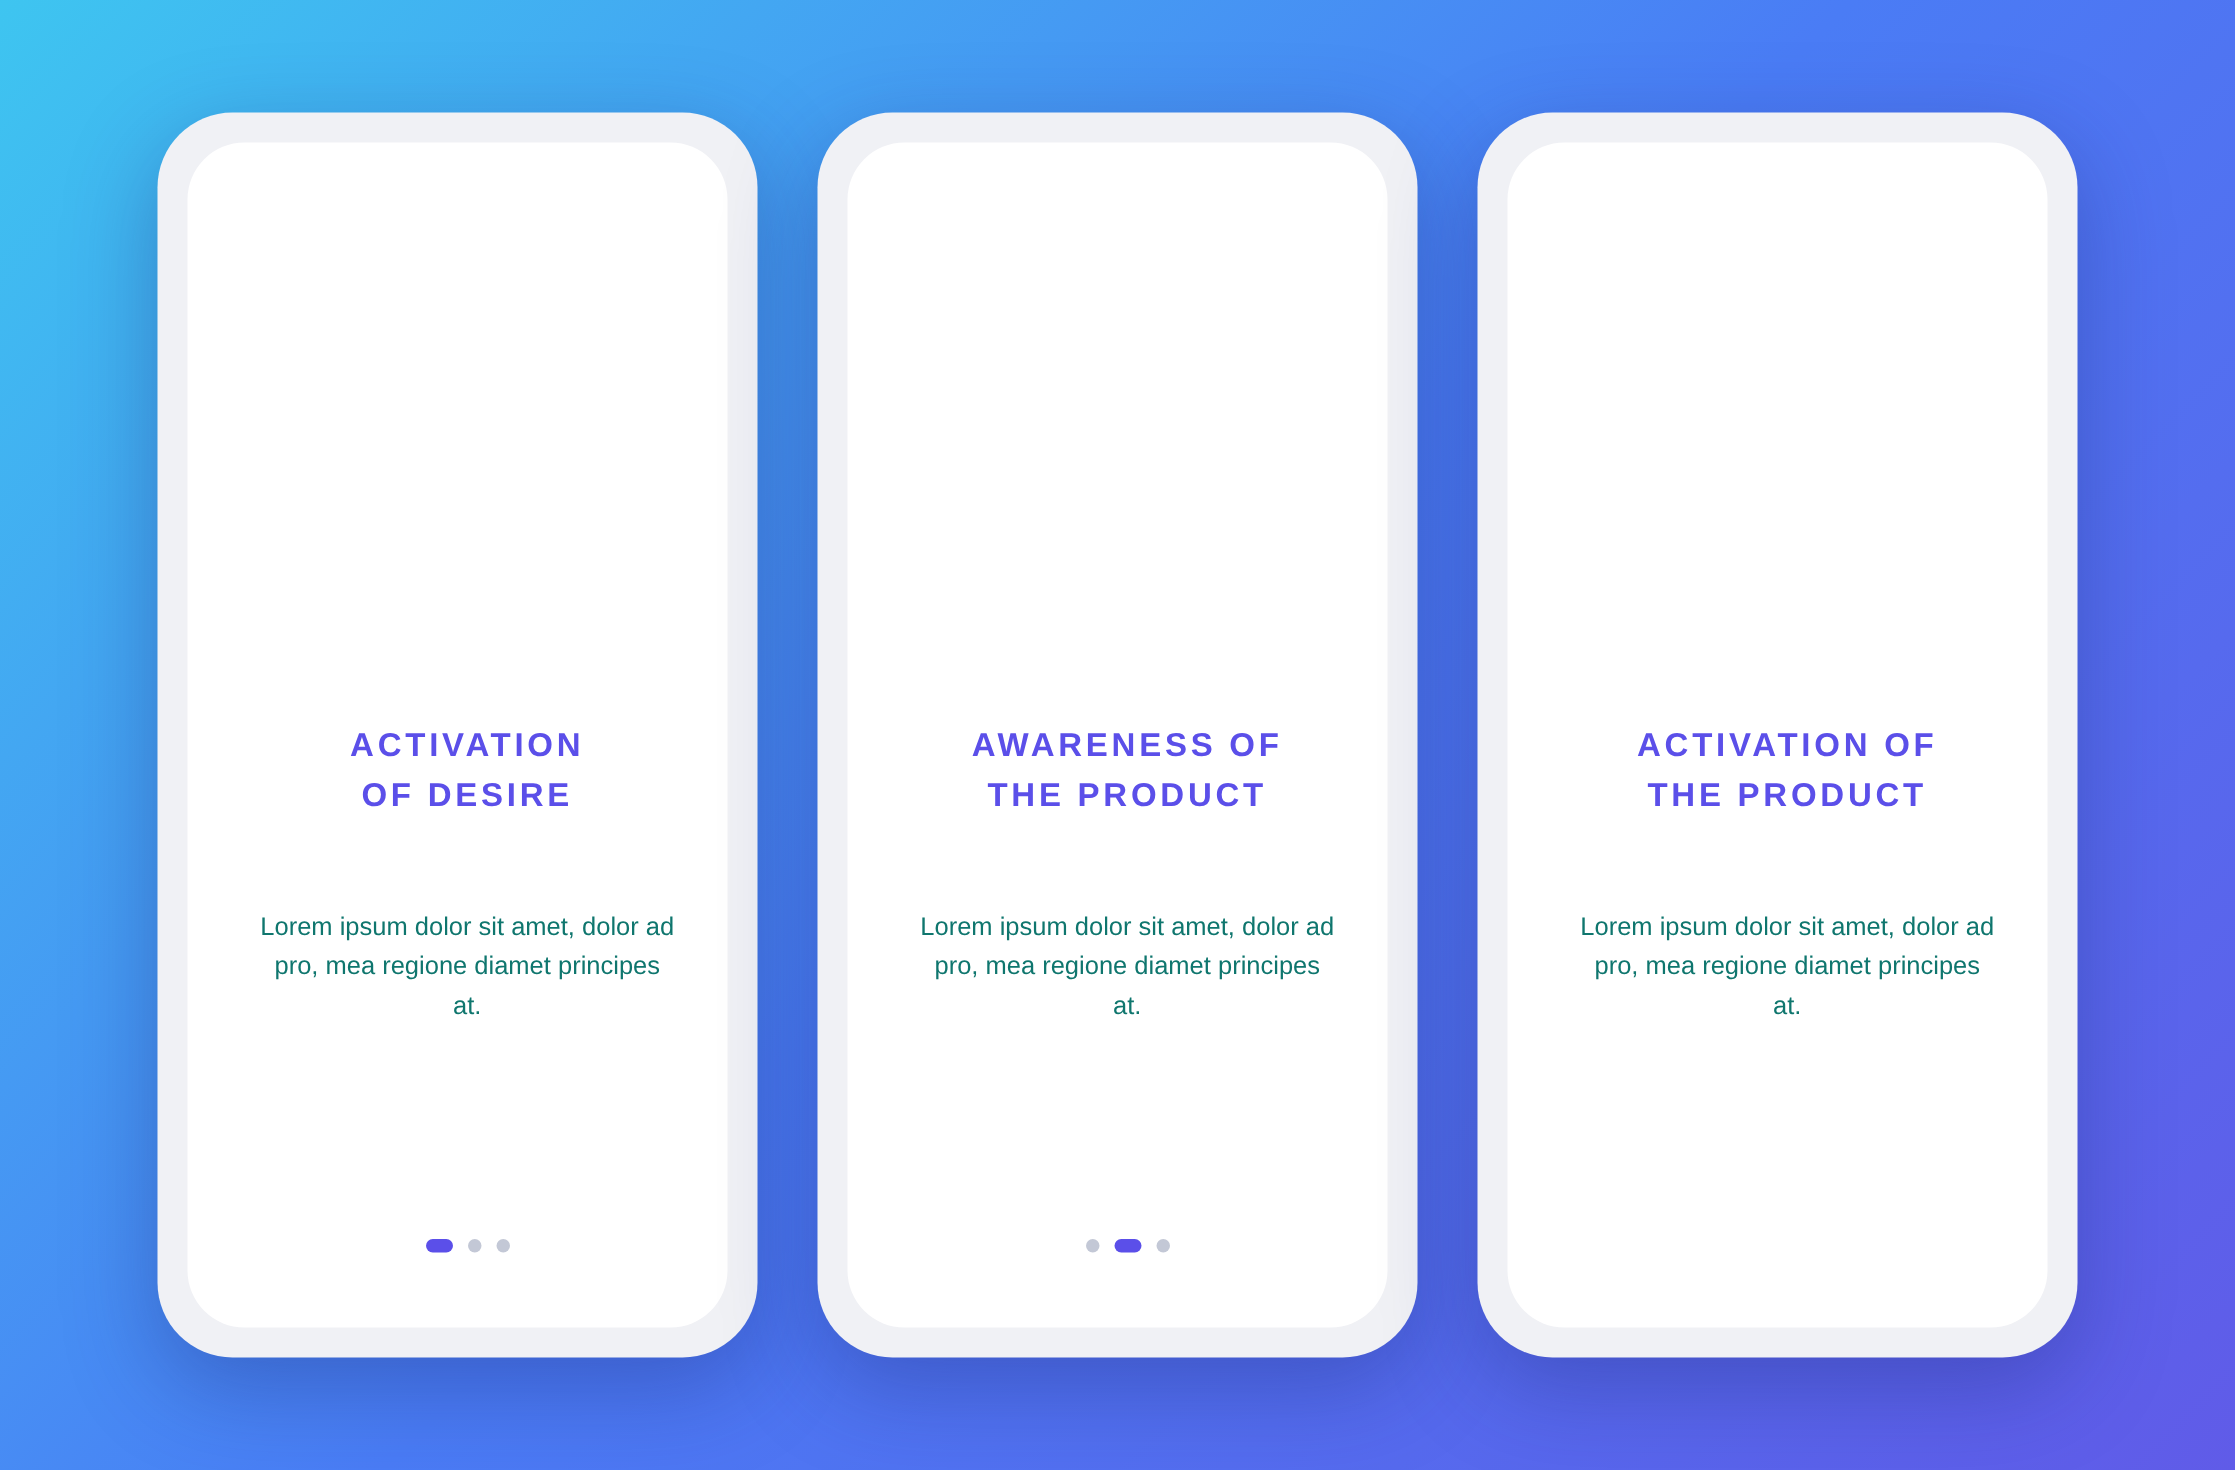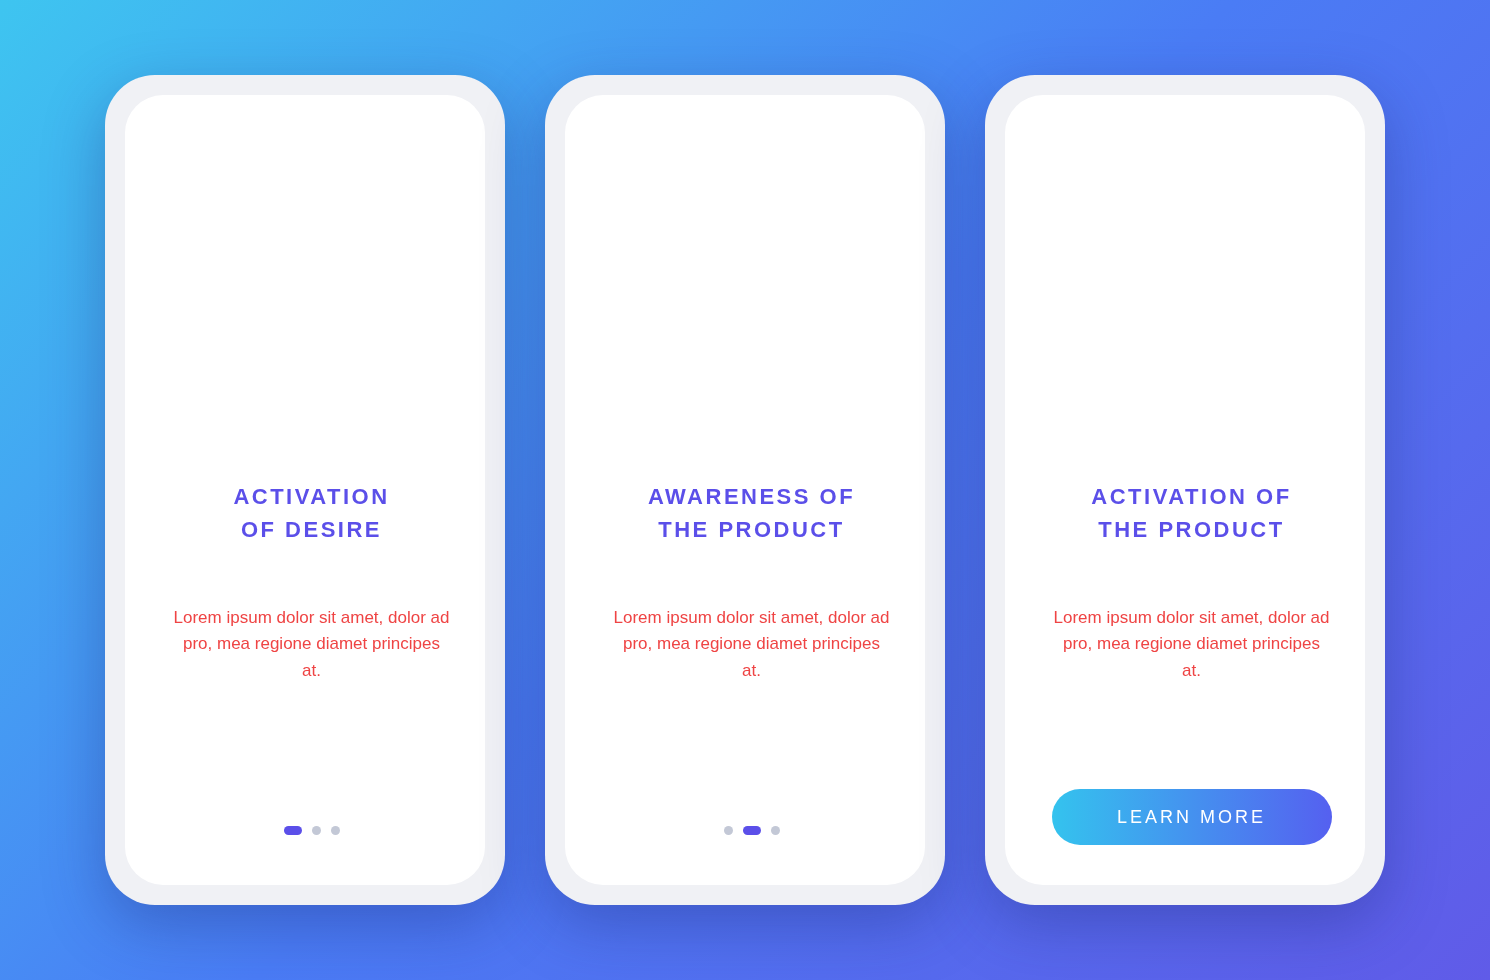--- a/index.html
+++ b/index.html
@@ -44,21 +44,21 @@
     font-size: 22px;
     font-weight: 700;
     letter-spacing: 2.5px;
     text-align: center;
     line-height: 1.5;
     white-space: pre-line;
     min-height: 70px;
   }
   .desc {
     margin-top: 55px;
-    color: #ef4444;
+    color: #0f766e;
     font-size: 17px;
     line-height: 1.55;
     text-align: center;
     max-width: 300px;
   }
   .dots {
     margin-top: auto;
     display: flex;
     gap: 10px;
     align-items: center;
@@ -186,15 +186,14 @@
         <path d="M48 260 q0 -22 12 -22 q12 0 12 22"></path>
         <circle cx="140" cy="225" r="11"></circle>
         <path d="M128 260 q0 -22 12 -22 q12 0 12 22"></path>
         <path d="M80 195 l-15 20 M120 195 l15 20 M75 245 h50" stroke-width="4"></path>
         <path d="M100 220 q-6 -6 -11 1 q-3 8 11 14 q14 -6 11 -14 q-5 -7 -11 -1 z" stroke-width="3"></path>
       </g>
     </svg>
     <div class="title">ACTIVATION OF
 THE PRODUCT</div>
     <div class="desc">Lorem ipsum dolor sit amet, dolor ad pro, mea regione diamet principes at.</div>
-    <button class="cta">LEARN MORE</button>
   </div>
 </div>
 
 </body></html>

